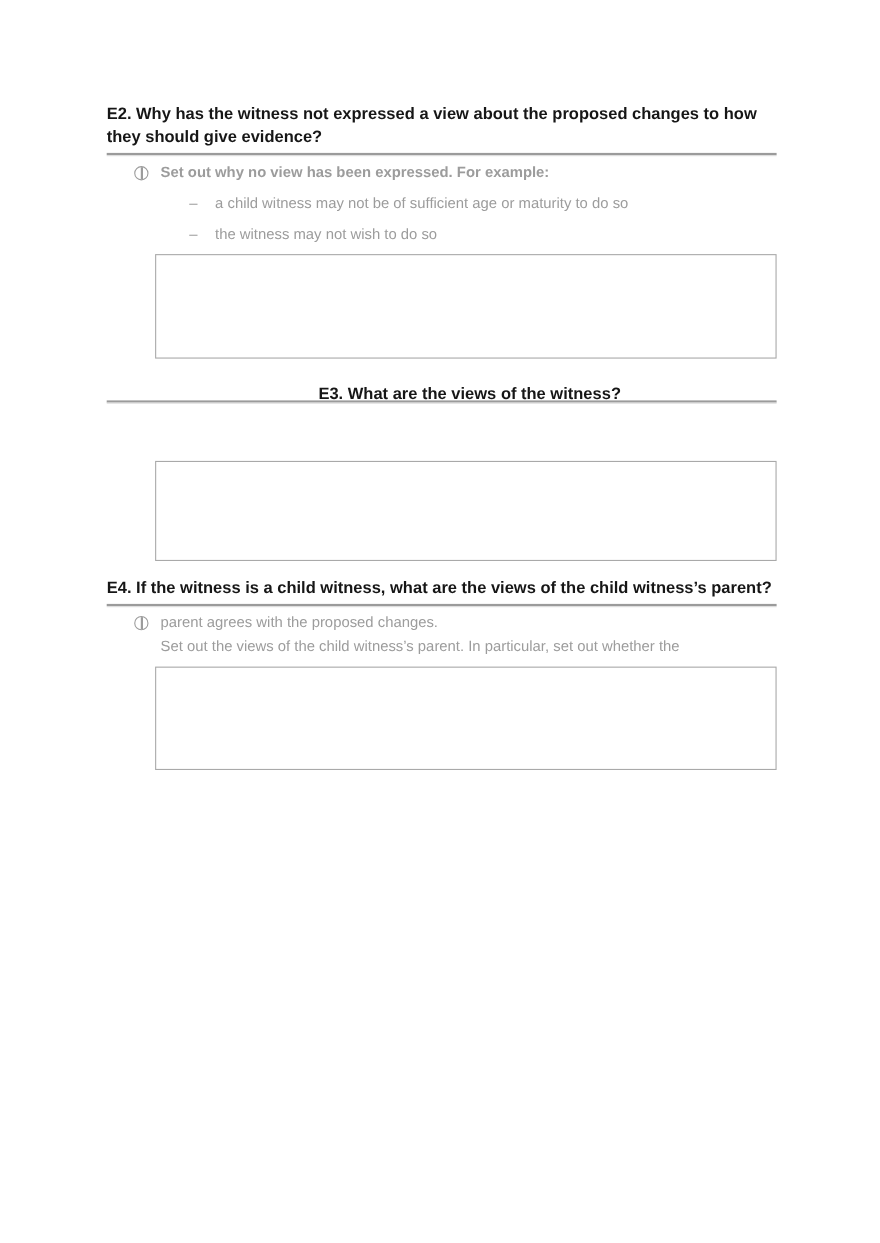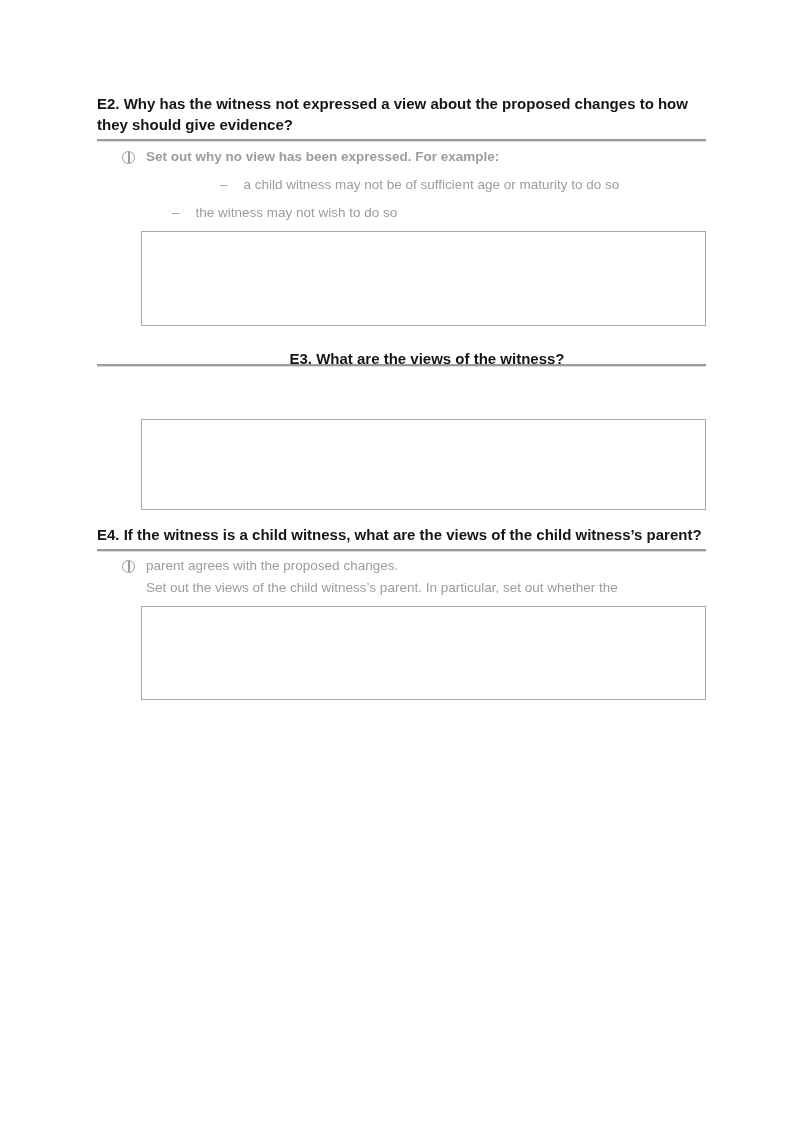--- a/index.html
+++ b/index.html
@@ -97,21 +97,21 @@
   </div>
   <div class="rule" style="top:139px;"></div>
 
   <div class="info" style="top:146px;font-weight:bold;">
     <span class="info-icon">
         <span class="bar"></span>
       </span>
     <div class="text">Set out why no view has been expressed. For example:</div>
   </div>
 
-  <div class="bullet" style="top:176px;margin-left:48px;">
+  <div class="bullet" style="top:176px;">
     <span class="dash">–</span><span class="btext">a child witness may not be of sufficient age or maturity to do so</span>
   </div>
   <div class="bullet" style="top:204px;">
     <span class="dash">–</span><span class="btext">the witness may not wish to do so</span>
   </div>
 
   <textarea class="answer-box" style="top: 231px; height: 95px;"></textarea>
 
   <div class="title" style="top:348px;text-align:center;">
     <div class="line">E3. What are the views of the witness?</div>

